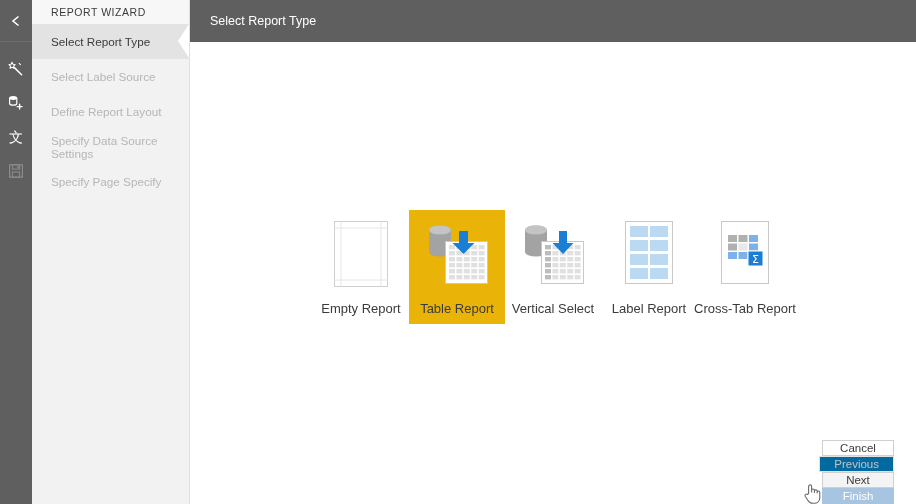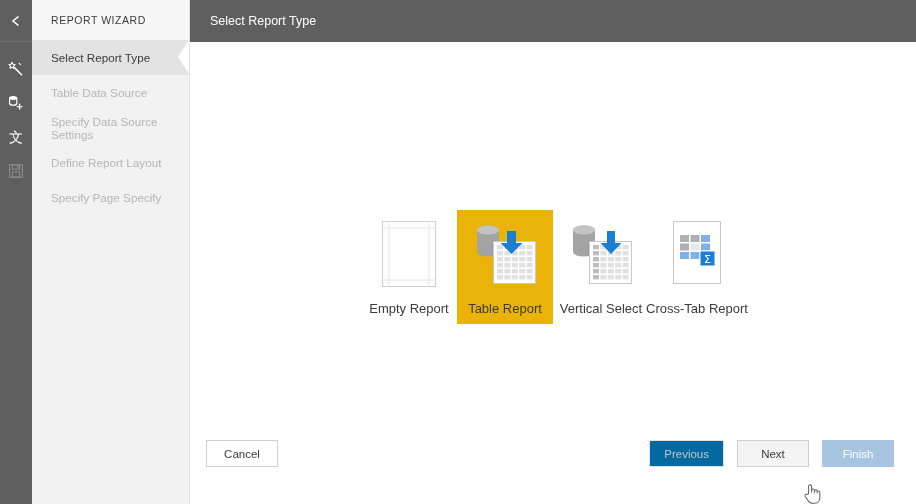--- a/index.html
+++ b/index.html
@@ -37,21 +37,21 @@
   }
 
   
   .wizard {
     width: 158px; height: 504px; flex: 0 0 158px;
     background: #f2f2f2;
     border-right: 1px solid #e0e0e0;
     position: relative;
   }
   .wizard-title {
-    height: 40px; display: flex; align-items: center;
+    height: 24px; display: flex; align-items: center;
     padding-left: 19px;
     background: #f7f7f7;
     font-size: 10.5px; letter-spacing: .55px; color: #3b3b3b;
   }
   .step {
     height: 35px; display: flex; align-items: center;
     padding-left: 19px;
     font-size: 11.7px; color: #b6b6b6;
     position: relative;
   }
@@ -94,22 +94,23 @@
     display: flex; align-items: center; justify-content: center;
   }
   .card-label {
     margin-top: 12px; font-size: 13px; color: #3b3b3b; white-space: nowrap;
   }
   .card-art svg { display: block; }
 
   
   .footer {
     position: absolute; left: 0; right: 0; bottom: 0; height: 64px;
-    display: flex; align-items: flex-start;
+    display: flex; align-items: flex-end;
     padding: 0 22px 0 16px;
+    flex-direction: column;
   }
   .btn {
     height: 27px; min-width: 72px;
     border: 1px solid #cfcfcf; background: #ffffff;
     font-family: "Liberation Sans", sans-serif;
     font-size: 11.5px; color: #3b3b3b;
     display: inline-flex; align-items: center; justify-content: center;
     padding: 0 14px; cursor: pointer;
   }
   .btn.cancel { min-width: 72px; }
@@ -177,27 +178,27 @@
       </span>
     </div>
   </div>
 
   <div class="wizard">
     <div class="wizard-title">REPORT WIZARD</div>
     <div class="step active">
       <span>Select Report Type</span>
     </div>
     <div class="step">
-      <span>Table Data Source</span>
+      <span>Select Label Source</span>
+    </div>
+    <div class="step">
+      <span>Define Report Layout</span>
     </div>
     <div class="step">
       <span>Specify Data Source Settings</span>
-    </div>
-    <div class="step">
-      <span>Define Report Layout</span>
     </div>
     <div class="step">
       <span>Specify Page Specify</span>
     </div>
   </div>
 
   <div class="right">
 
     <div class="topbar">
       <span>Select Report Type</span>
@@ -304,20 +305,38 @@
                 <rect x="42.8" y="56" width="6" height="4.4" fill="#e0e0e0"></rect>
                 <rect x="50.2" y="56" width="6" height="4.4" fill="#e0e0e0"></rect>
                 <rect x="57.6" y="56" width="6" height="4.4" fill="#e0e0e0"></rect>
               </g>
               <path d="M42 12 h8 v12 h6.5 L46 35 L35.5 24 H42 Z" fill="#1a7fd4"></path>
             </svg>
           </div>
           <div class="card-label">Vertical Select</div>
         </div>
 
+        <div class="card">
+          <div class="card-art">
+            <svg width="62" height="70" viewBox="0 0 62 70">
+              <rect x="7.5" y="2.5" width="47" height="62" fill="#ffffff" stroke="#c8c8c8" stroke-width="1"></rect>
+              <g fill="#bcd9f2">
+                <rect x="12" y="7" width="18" height="11"></rect>
+                  <rect x="32" y="7" width="18" height="11"></rect>
+                <rect x="12" y="21" width="18" height="11"></rect>
+                  <rect x="32" y="21" width="18" height="11"></rect>
+                <rect x="12" y="35" width="18" height="11"></rect>
+                  <rect x="32" y="35" width="18" height="11"></rect>
+                <rect x="12" y="49" width="18" height="11"></rect>
+                  <rect x="32" y="49" width="18" height="11"></rect>
+              </g>
+            </svg>
+          </div>
+          <div class="card-label">Label Report</div>
+        </div>
 
         <div class="card">
           <div class="card-art">
             <svg width="62" height="70" viewBox="0 0 62 70">
               <rect x="7.5" y="2.5" width="47" height="62" fill="#ffffff" stroke="#c8c8c8" stroke-width="1"></rect>
               <g>
                 <rect x="14" y="16" width="9" height="7" fill="#b0b0b0"></rect>
                 <rect x="24.5" y="16" width="9" height="7" fill="#b0b0b0"></rect>
                 <rect x="35" y="16" width="9" height="7" fill="#7cb2e8"></rect>
                 <rect x="14" y="24.5" width="9" height="7" fill="#b0b0b0"></rect>

